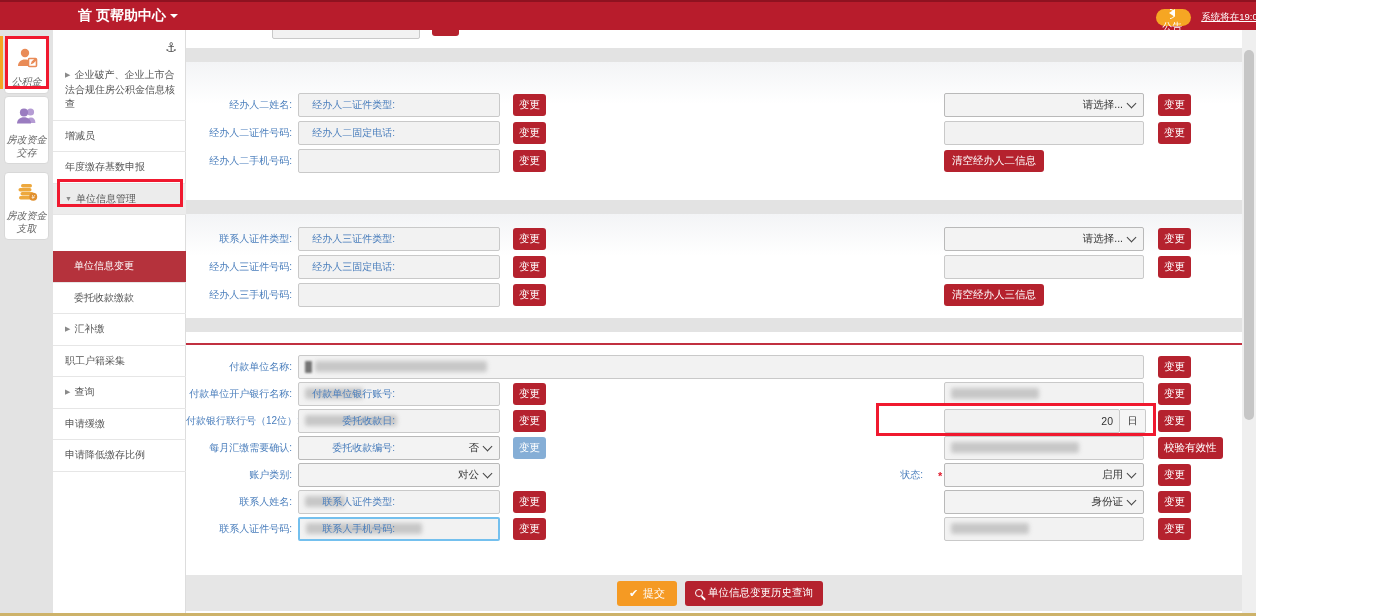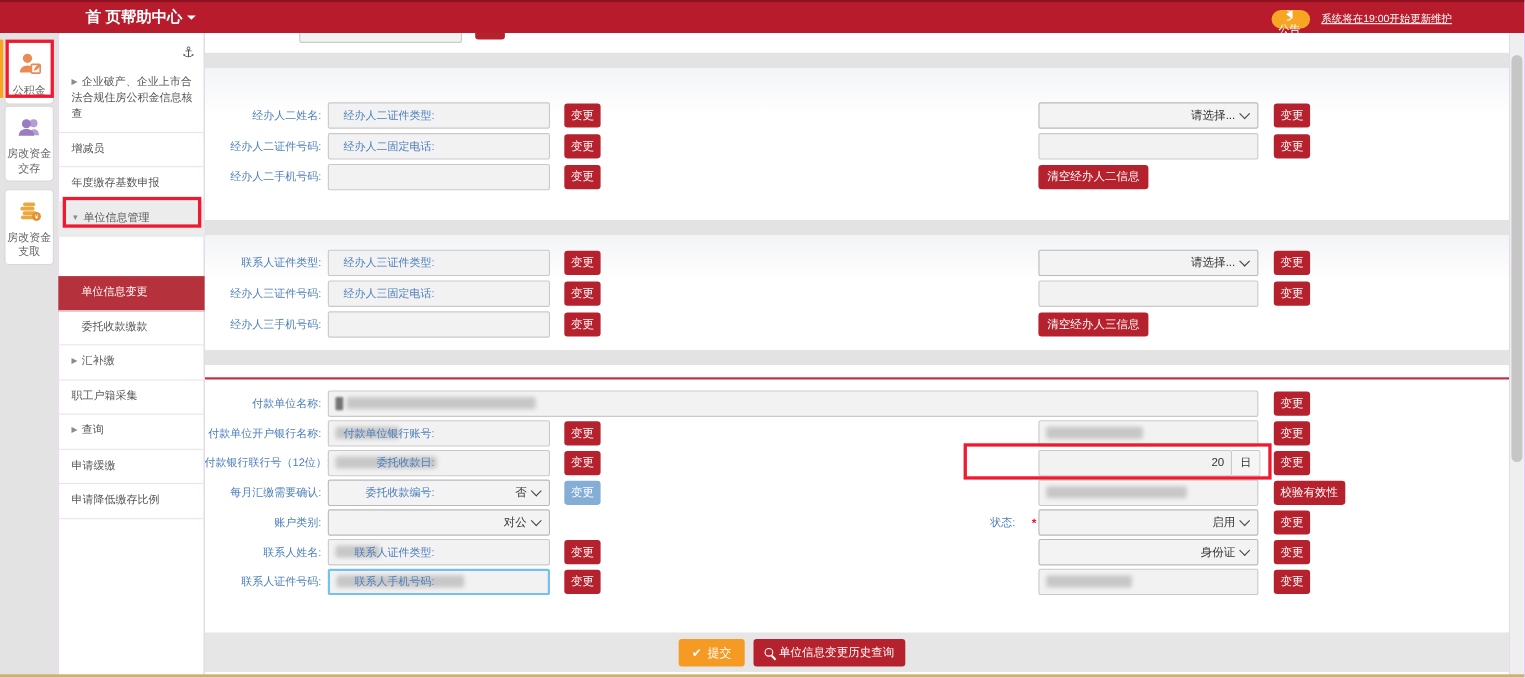--- a/index.html
+++ b/index.html
@@ -1,18 +1,18 @@
 <!DOCTYPE html>
 <html><head>
 <meta charset="utf-8">
 <style>
   * { margin:0; padding:0; box-sizing:border-box; }
   html,body { width:1386px; height:616px; overflow:hidden; background:#fff;
               font-family:"Liberation Sans","DejaVu Sans",sans-serif; }
-  #app { position:relative; width:1386px; height:616px; background:#d946ef; overflow:hidden; }
+  #app { position:relative; width:1256px; height:616px; background:#22c55e; overflow:hidden; }
 
   
   .topbar { position:absolute; left:0; top:0; width:1386px; height:30px;
             background:#b81c2c; border-top:2px solid #8e1220; z-index:20;
             display:flex; align-items:center; }
   .nav-item { color:#fff; font-size:14px; font-weight:bold; cursor:pointer; white-space:nowrap; }
   .nav-item:first-child { margin-left:78px; }
   .caret-down { display:inline-block; width:0; height:0; border-left:4px solid transparent;
                 border-right:4px solid transparent; border-top:4px solid #fff; margin-left:4px; vertical-align:middle;}
   .topbar-right { position:absolute; right:66px; top:0; height:30px; display:flex; align-items:center; gap:10px;}
@@ -20,21 +20,21 @@
            padding:0 9px 0 6px; display:flex; align-items:center; gap:3px;flex-direction:column; }
   .spk { display:inline-block; width:0; height:0; border-top:4px solid transparent;
          border-bottom:4px solid transparent; border-right:6px solid #fff; position:relative; }
   .spk::after { content:""; position:absolute; left:1px; top:-4px; width:4px; height:8px;
                 border:1.3px solid #fff; border-left:none; border-radius:0 5px 5px 0; }
   .notice-link { color:#fff; font-size:9.5px; text-decoration:underline; cursor:pointer; white-space:nowrap;}
 
   
   .rail { position:absolute; left:0; top:30px; width:53px; height:586px; background:#e3e3e3; z-index:10;}
   .rail-card { position:absolute; left:4px; width:45px; background:#fff; border:1px solid #d8d8d8;
-               border-radius:4px; text-align:center; padding-top:7px; cursor:pointer; }
+               border-radius:4px; text-align:center; padding-top:7px; cursor:pointer;font-style:italic; }
   .rail-label { font-size:10px; color:#666; line-height:1.25; display:block; padding-bottom:4px; }
   .rail-ico { display:block; margin:0 auto 2px; }
 
   
   .sidebar { position:absolute; left:53px; top:30px; width:133px; height:586px; background:#fff;
              border-right:1px solid #ddd; z-index:10; }
   .anchor-ico { position:absolute; right:8px; top:10px; font-size:13px; color:#555; cursor:pointer;}
   .menu { position:absolute; left:0; top:30px; width:133px; }
   .m-item { font-size:10px; color:#555; padding:8px 6px 8px 12px; border-bottom:1px solid #e6e6e6;
             line-height:1.45; cursor:pointer; position:relative; }

